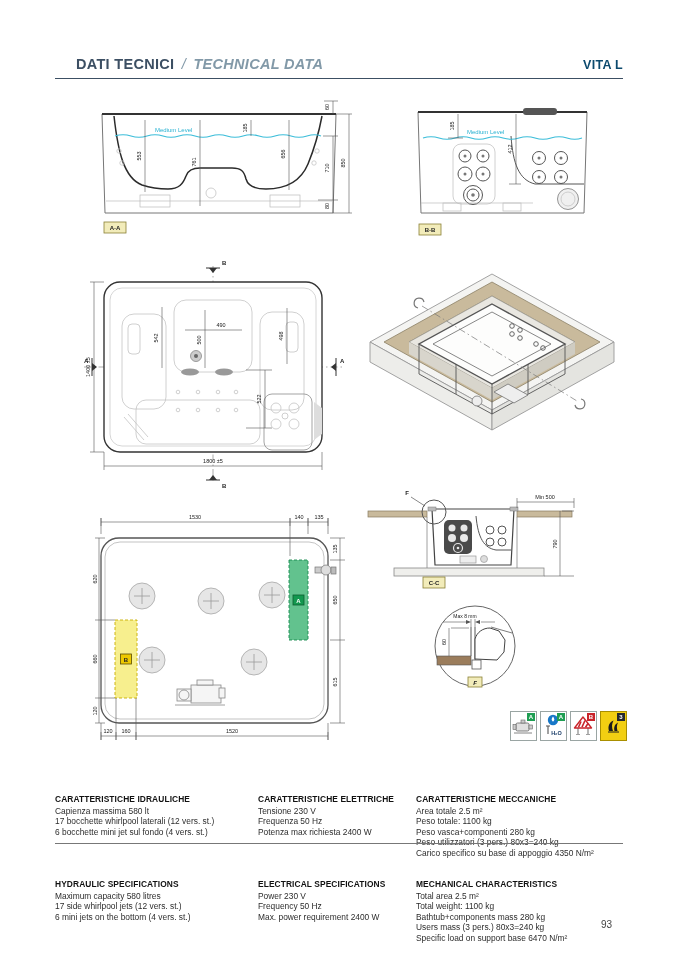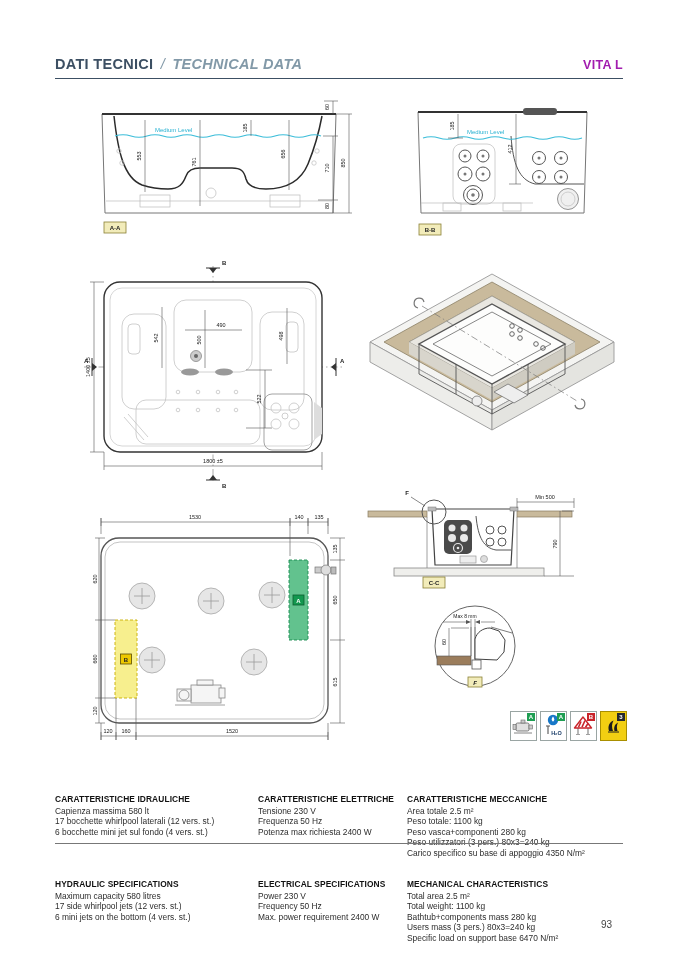--- a/index.html
+++ b/index.html
@@ -3,24 +3,24 @@
 <meta charset="utf-8">
 <style>
   html,body{margin:0;padding:0;background:#fff;}
   .page{position:relative;width:678px;height:959px;background:#fff;overflow:hidden;
         font-family:"Liberation Sans",sans-serif;color:#222;}
   
   .header{position:absolute;left:55px;top:56px;width:568px;display:flex;
           justify-content:space-between;align-items:flex-end;
           border-bottom:1.6px solid #3c4f63;padding-bottom:6px;}
   .h-left{font-size:14.5px;font-weight:bold;letter-spacing:.3px;}
-  .h-primary{color:#3c4f63;}
+  .h-primary{color:#3c4f63;margin-left:21px;}
   .h-sep{color:#8299a8;font-weight:normal;font-style:italic;padding:0 3px;}
   .h-secondary{color:#8299a8;font-style:italic;text-align:center;}
-  .h-model{font-size:12.5px;font-weight:bold;color:#a21caf;letter-spacing:.3px;}
+  .h-model{font-size:12.5px;font-weight:bold;color:#0c4a6e;letter-spacing:.3px;}
   
   .drw{position:absolute;}
   svg{font-family:"Liberation Sans",sans-serif;}
   .dim line,.dim path{stroke:#555;stroke-width:.6;fill:none;}
   .dim text{font-size:5.5px;fill:#222;text-anchor:middle;}
   .thin{stroke:#bbb;stroke-width:.7;fill:none;}
   .outline{stroke:#777;stroke-width:1;fill:#fff;}
   .basin{stroke:#2b2b2b;stroke-width:1.5;fill:none;}
   .seatline{stroke:#555;stroke-width:1;fill:none;}
   .water{stroke:#3bbdd9;stroke-width:1.1;fill:none;}
@@ -39,21 +39,21 @@
   .badge.green{background:#1f9e53;}
   .badge.red{background:#c9252b;}
   .badge.dark{background:#26292c;}
   
   .specs{position:absolute;left:55px;width:568px;}
   .specs.it{top:766px;}
   .specs.en{top:851px;}
   .spec-col{position:absolute;top:0;font-size:8.4px;line-height:10.6px;color:#2d2d2d;margin-top:28px;}
   .spec-col.c1{left:0;width:200px;}
   .spec-col.c2{left:203px;width:168px;}
-  .spec-col.c3{left:352px;width:200px;}
+  .spec-col.c3{left:361px;width:200px;}
   .spec-title{font-weight:bold;color:#111;margin-bottom:1px;letter-spacing:.1px;}
   .spec-line{white-space:nowrap;}
   .divider{position:absolute;left:55px;top:843px;width:568px;border-top:1px solid #777;}
   .pagenum{position:absolute;right:66px;top:919px;font-size:10px;color:#444;}
 </style>
 </head>
 <body>
 
 <div class="page">
 

